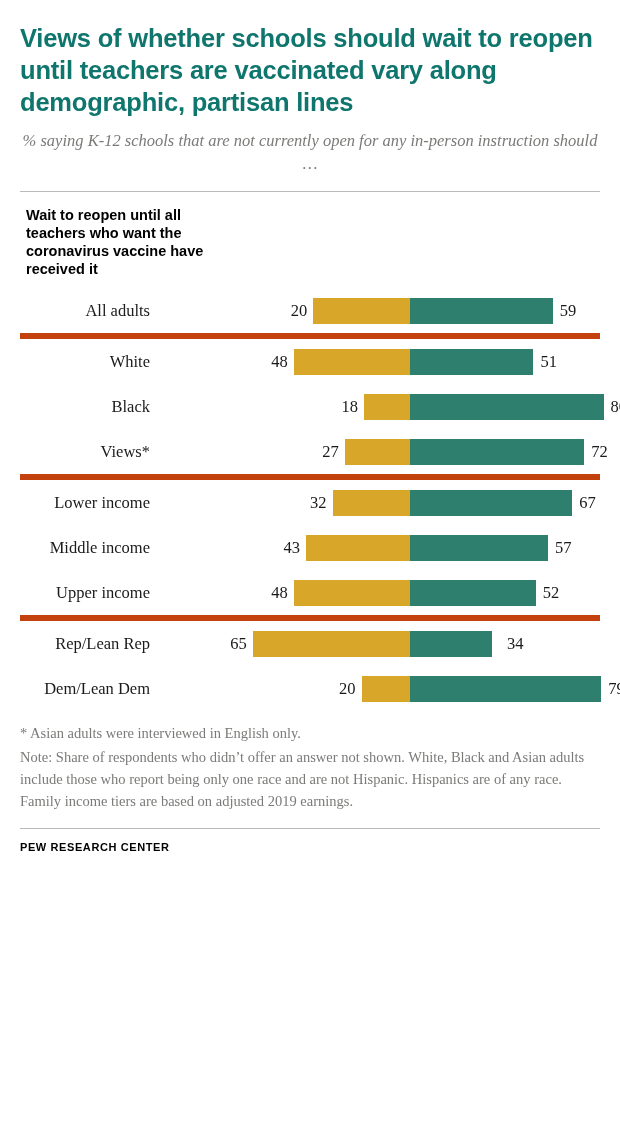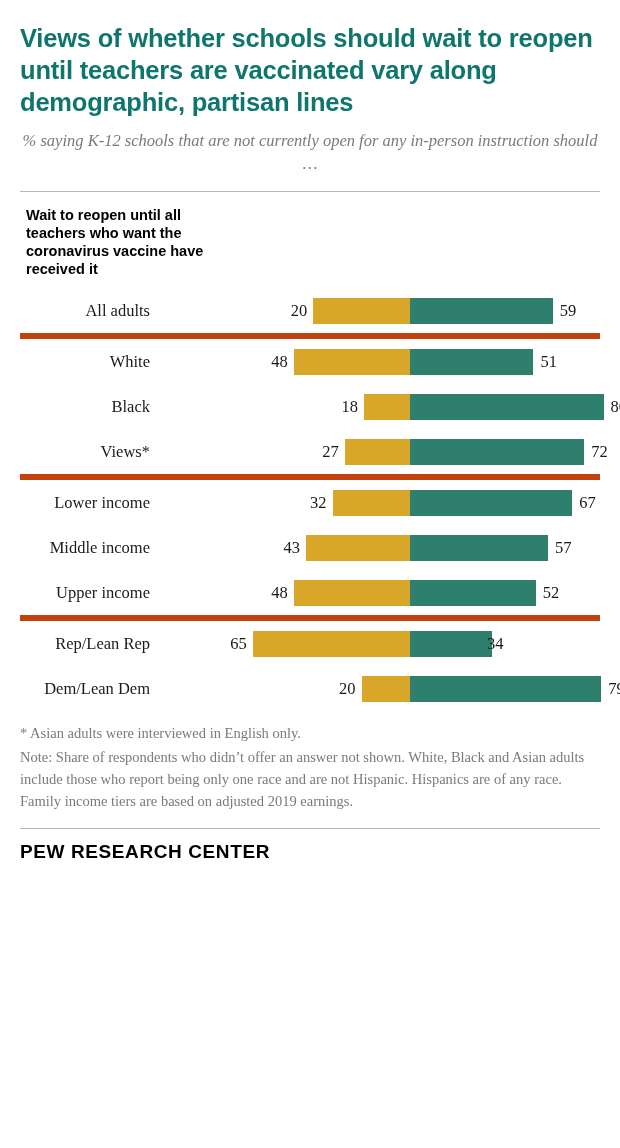--- a/index.html
+++ b/index.html
@@ -122,21 +122,21 @@
     font-size: 14.5px;
     line-height: 1.5;
     color: #7a7a78;
     font-family: "Liberation Serif", serif;
   }
   .footnotes p { margin: 0 0 2px 0; }
   .brand {
     margin-top: 16px;
     padding-top: 12px;
     border-top: 1px solid #b9b9b5;
-    font-size: 19px;
+    font-size: 11px;
     font-weight: bold;
     letter-spacing: 0.6px;
     color: #000;
   }
 </style>
 </head>
 <body>
 
 <div class="page">
 
@@ -235,21 +235,21 @@
         </div>
       </div>
       <div class="group">
         <div class="row">
           <div class="row-label">Rep/Lean Rep</div>
           <div class="bar-area">
             <div class="bar-inner">
               <div class="bar left" style="left: 92.7px; width: 157.3px; background: rgb(216, 166, 40);"></div>
               <div class="bar right" style="left: 250px; width: 82.28px; background: rgb(46, 127, 110);"></div>
               <div class="val" style="left: 62.7px; width: 24px; text-align: right;">65</div>
-              <div class="val" style="left: 327px;">34</div>
+              <div class="val" style="left: 347px;">34</div>
             </div>
           </div>
         </div>
         <div class="row">
           <div class="row-label">Dem/Lean Dem</div>
           <div class="bar-area">
             <div class="bar-inner">
               <div class="bar left" style="left: 201.6px; width: 48.4px; background: rgb(216, 166, 40);"></div>
               <div class="bar right" style="left: 250px; width: 191.18px; background: rgb(46, 127, 110);"></div>
               <div class="val" style="left: 171.6px; width: 24px; text-align: right;">20</div>

